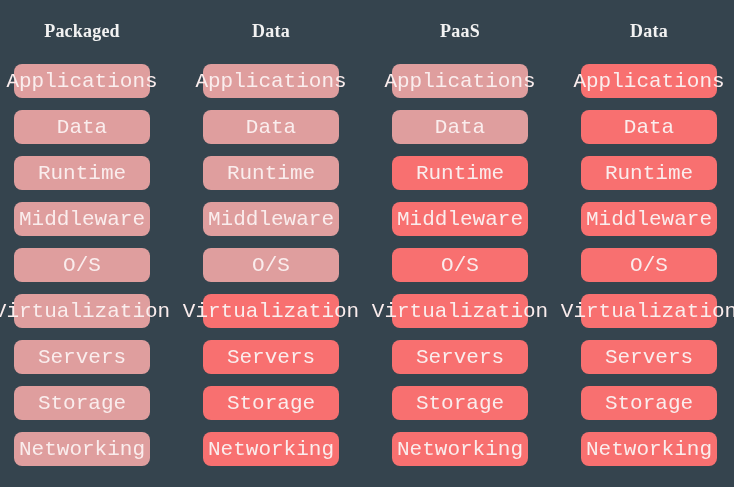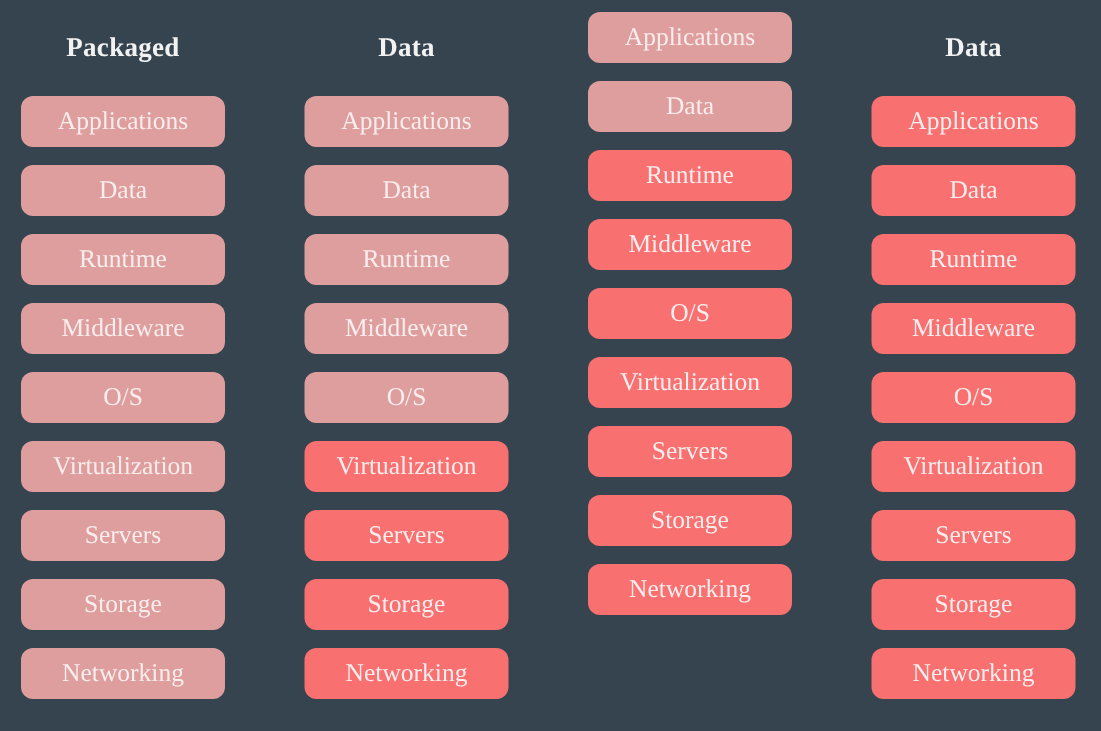--- a/index.html
+++ b/index.html
@@ -46,22 +46,22 @@
     display: flex;
     flex-direction: column;
     gap: 12px;
   }
   .box {
     height: 34px;
     border-radius: 8px;
     display: flex;
     align-items: center;
     justify-content: center;
-    font-family: Liberation Serif, serif;
-    font-size: 17px;
+    font-family: Liberation Mono, monospace;
+    font-size: 21px;
     color: var(--box-text, #FAEDED);
     text-align: center;
   }
   .box.light { background: var(--managed-light, #DF9E9E); }
   .box.bright { background: var(--managed-bright, #F87070); }
 </style>
 </head>
 <body>
 
 <div class="diagram">
@@ -94,20 +94,23 @@
       <div class="box light">Middleware</div>
       <div class="box light">O/S</div>
       <div class="box bright">Virtualization</div>
       <div class="box bright">Servers</div>
       <div class="box bright">Storage</div>
       <div class="box bright">Networking</div>
     </div>
   </div>
 
   <div class="column">
+    <div class="col-header">
+      <span>PaaS</span>
+    </div>
     <div class="boxes">
       <div class="box light">Applications</div>
       <div class="box light">Data</div>
       <div class="box bright">Runtime</div>
       <div class="box bright">Middleware</div>
       <div class="box bright">O/S</div>
       <div class="box bright">Virtualization</div>
       <div class="box bright">Servers</div>
       <div class="box bright">Storage</div>
       <div class="box bright">Networking</div>

